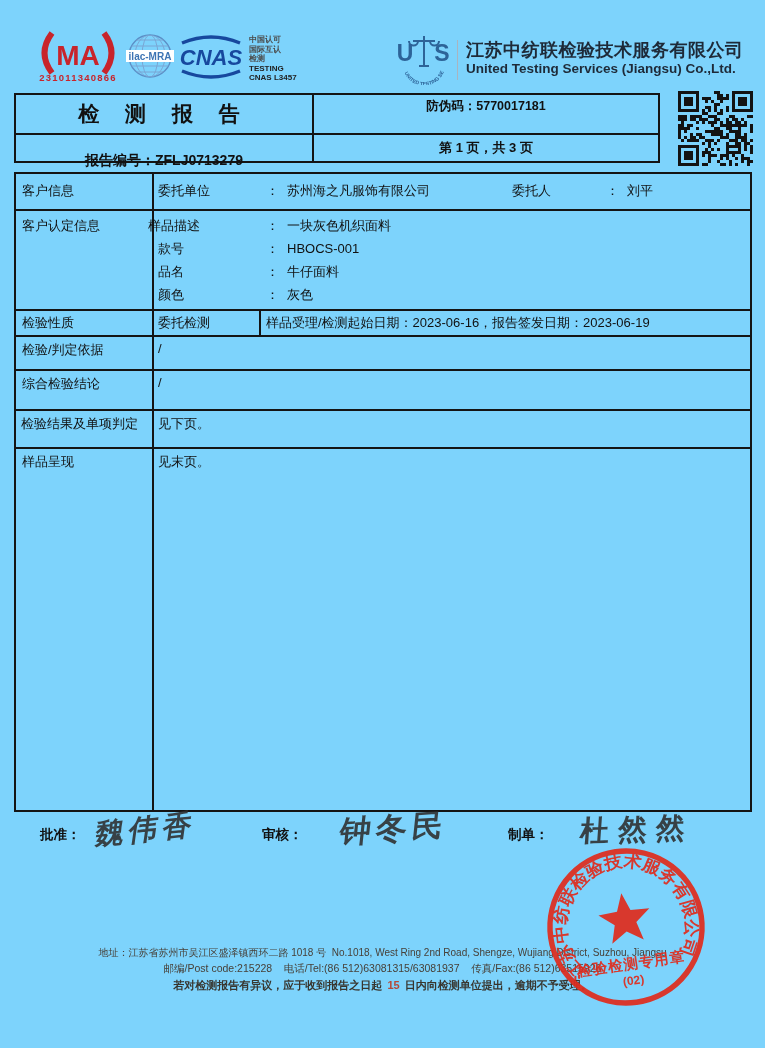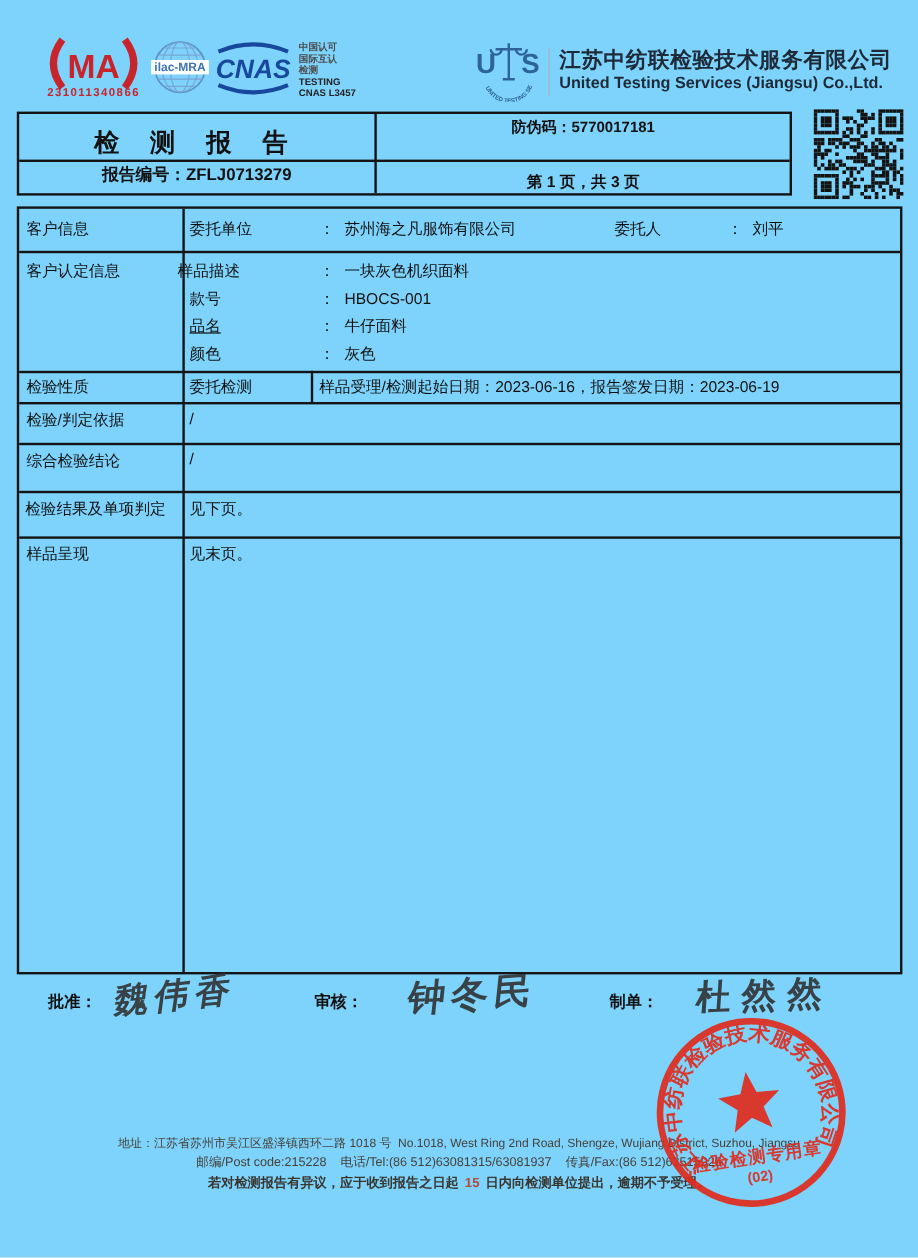--- a/index.html
+++ b/index.html
@@ -19,21 +19,21 @@
   .company-cn { font-size:18px; font-weight:bold; color:#1e2a38; letter-spacing:0.5px; white-space:nowrap; }
   .company-en { font-size:13.5px; font-weight:bold; color:#1e2a38; white-space:nowrap; }
 
   
   .tbl { border:2px solid #141414; }
   .line { background:#141414; position:absolute; }
   .report-title { font-size:21px; font-weight:bold; letter-spacing:10px; white-space:nowrap; }
   .af-line { font-size:12.5px; font-weight:600; line-height:18px; text-align:center; }
   .report-no { font-size:14px; font-weight:bold; }
   .page-info { font-size:13px; font-weight:700; }
-  .cellC { display:flex; align-items:flex-end; justify-content:center; position:absolute; }
+  .cellC { display:flex; align-items:center; justify-content:center; position:absolute; }
 
   
   .lab { font-size:13px; color:#111; white-space:nowrap; }
   .val { font-size:13px; color:#111; white-space:nowrap; }
   .colon { display:inline-block; margin-right:8px; }
 
   
   .sig-label { font-size:13.5px; font-weight:600; color:#111; }
   .sig {
     font-size:29px; color:#2e2e2e; font-weight:600; letter-spacing:5px;
@@ -126,21 +126,21 @@
     <div class="cellC" style="left:0; top:0; width:296px; height:38px;">
       <span class="report-title">检 测 报 告</span>
     </div>
 
     <div class="abs" style="left:298px; top:2px; width:344px; height:36px;">
       <div class="af-line">
         <span>防伪码：</span><span>5770017181</span>
       </div>
     </div>
 
-    <div class="cellC" style="left:0; top:40px; width:296px; height:20px;">
+    <div class="cellC" style="left:0; top:56px; width:296px; height:20px;">
       <span class="report-no">
         <span>报告编号：</span><span>ZFLJ0713279</span>
       </span>
     </div>
     <div class="cellC" style="left:298px; top:40px; width:344px; height:26px;">
       <span class="page-info">第 1 页，共 3 页</span>
     </div>
   </div>
 
   <svg id="qr-svg" class="abs" style="left:678px; top:91px;" width="75" height="75" viewBox="0 0 75 75">
@@ -476,21 +476,21 @@
     <div class="abs lab" style="left:496px; top:8px;">委托人</div>
     <div class="abs val" style="left:590px; top:8px;">
       <span class="colon">：</span><span>刘平</span>
     </div>
 
     <div class="abs lab" style="left:6px; top:43px;">客户认定信息</div>
     <div class="abs lab" style="left:132px; top:43px;">样品描述</div>
     <div class="abs val" style="left:250px; top:43px;"><span class="colon">：</span><span>一块灰色机织面料</span></div>
     <div class="abs lab" style="left:142px; top:66px;">款号</div>
     <div class="abs val" style="left:250px; top:66px;"><span class="colon">：</span><span>HBOCS-001</span></div>
-    <div class="abs lab" style="left:142px; top:89px;text-decoration:underline;">品名</div>
+    <div class="abs lab" style="left:142px; top:89px;">品名</div>
     <div class="abs val" style="left:250px; top:89px;"><span class="colon">：</span><span>牛仔面料</span></div>
     <div class="abs lab" style="left:142px; top:112px;">颜色</div>
     <div class="abs val" style="left:250px; top:112px;"><span class="colon">：</span><span>灰色</span></div>
 
     <div class="abs lab" style="left:6px;   top:140px;">检验性质</div>
     <div class="abs val" style="left:142px; top:140px;">委托检测</div>
     <div class="abs val" style="left:250px; top:140px;">样品受理/检测起始日期：2023-06-16，报告签发日期：2023-06-19</div>
 
     <div class="abs lab" style="left:6px;   top:167px;">检验/判定依据</div>
     <div class="abs val" style="left:142px; top:167px;">/</div>

